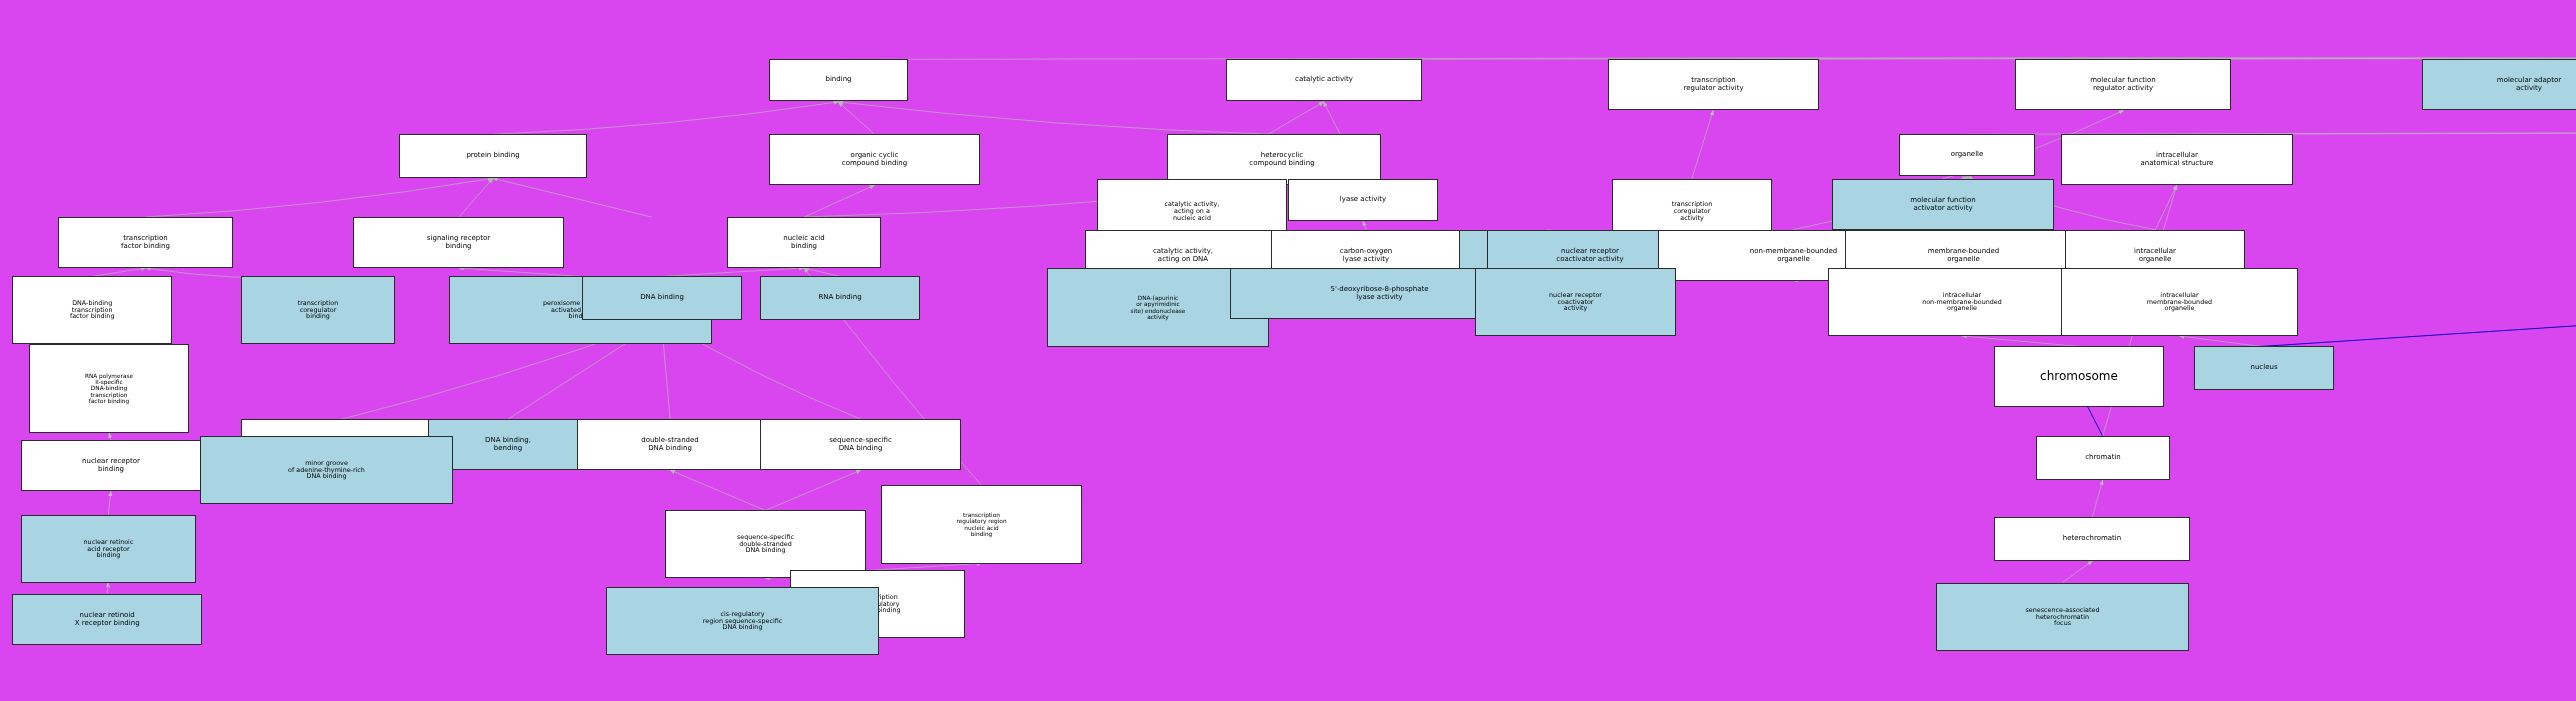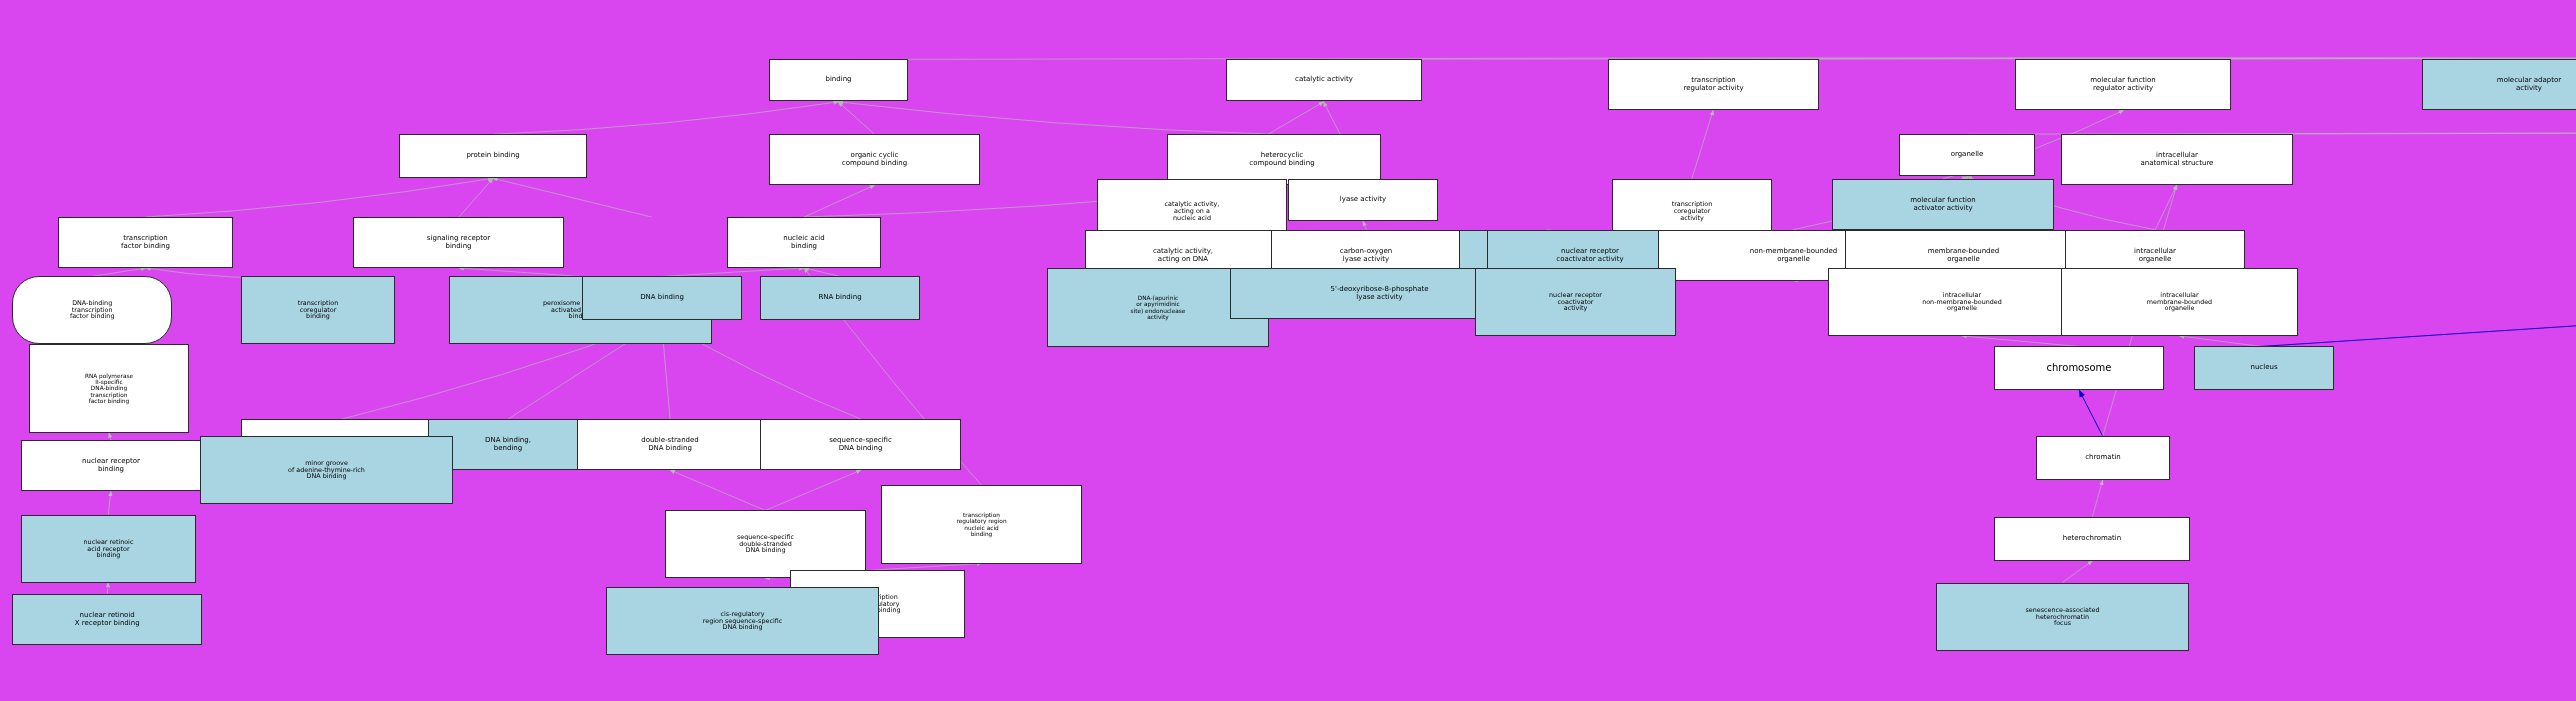--- a/index.html
+++ b/index.html
@@ -277,21 +277,21 @@
 coactivator
 activity</div>
     <div class="node hl" style="left: 1487px; top: 230px; width: 206px; height: 51px; font-size: 7px;">nuclear receptor
 coactivator activity</div>
     <div class="node" style="left: 1658px; top: 230px; width: 271px; height: 51px; font-size: 7px;">non-membrane-bounded
 organelle</div>
     <div class="node" style="left: 1845px; top: 230px; width: 237px; height: 51px; font-size: 7px;">membrane-bounded
 organelle</div>
     <div class="node" style="left: 2065px; top: 230px; width: 180px; height: 51px; font-size: 7px;">intracellular
 organelle</div>
-    <div class="node" style="left: 12.2px; top: 276px; width: 160px; height: 68px; font-size: 6.4px; border-radius: 27px;">DNA-binding
+    <div class="node" style="left: 12.2px; top: 276px; width: 160px; height: 68px; font-size: 6.4px;">DNA-binding
 transcription
 factor binding</div>
     <div class="node hl" style="left: 241px; top: 276px; width: 154px; height: 68px; font-size: 6.4px;">transcription
 coregulator
 binding</div>
     <div class="node hl" style="left: 449px; top: 276px; width: 263px; height: 68px; font-size: 6.4px;">peroxisome proliferator
 activated receptor
 binding</div>
     <div class="node hl" style="left: 582px; top: 276px; width: 160px; height: 44px; font-size: 7px;">DNA binding</div>
     <div class="node hl" style="left: 760px; top: 276px; width: 160px; height: 44px; font-size: 7px;">RNA binding</div>
@@ -316,21 +316,21 @@
 transcription
 factor binding</div>
     <div class="node" style="left: 241px; top: 419px; width: 201px; height: 51px; font-size: 7px;">DNA secondary
 structure binding</div>
     <div class="node hl" style="left: 428px; top: 419px; width: 160px; height: 51px; font-size: 7px;">DNA binding,
 bending</div>
     <div class="node" style="left: 577px; top: 419px; width: 186px; height: 51px; font-size: 7px;">double-stranded
 DNA binding</div>
     <div class="node" style="left: 760px; top: 419px; width: 201px; height: 51px; font-size: 7px;">sequence-specific
 DNA binding</div>
-    <div class="node" style="left: 1994px; top: 346px; width: 170px; height: 44px; font-size: 10px;">chromosome</div>
+    <div class="node" style="left: 1994px; top: 346px; width: 170px; height: 61px; font-size: 12px;">chromosome</div>
     <div class="node hl" style="left: 2194px; top: 346px; width: 140px; height: 44px; font-size: 7px;">nucleus</div>
     <div class="node" style="left: 21px; top: 440px; width: 180px; height: 51px; font-size: 7px;">nuclear receptor
 binding</div>
     <div class="node hl" style="left: 200px; top: 436px; width: 253px; height: 68px; font-size: 6.4px;">minor groove
 of adenine-thymine-rich
 DNA binding</div>
     <div class="node" style="left: 665px; top: 510px; width: 201px; height: 68px; font-size: 6.4px;">sequence-specific
 double-stranded
 DNA binding</div>
     <div class="node" style="left: 881px; top: 485px; width: 201px; height: 79px; font-size: 5.8px;">transcription

